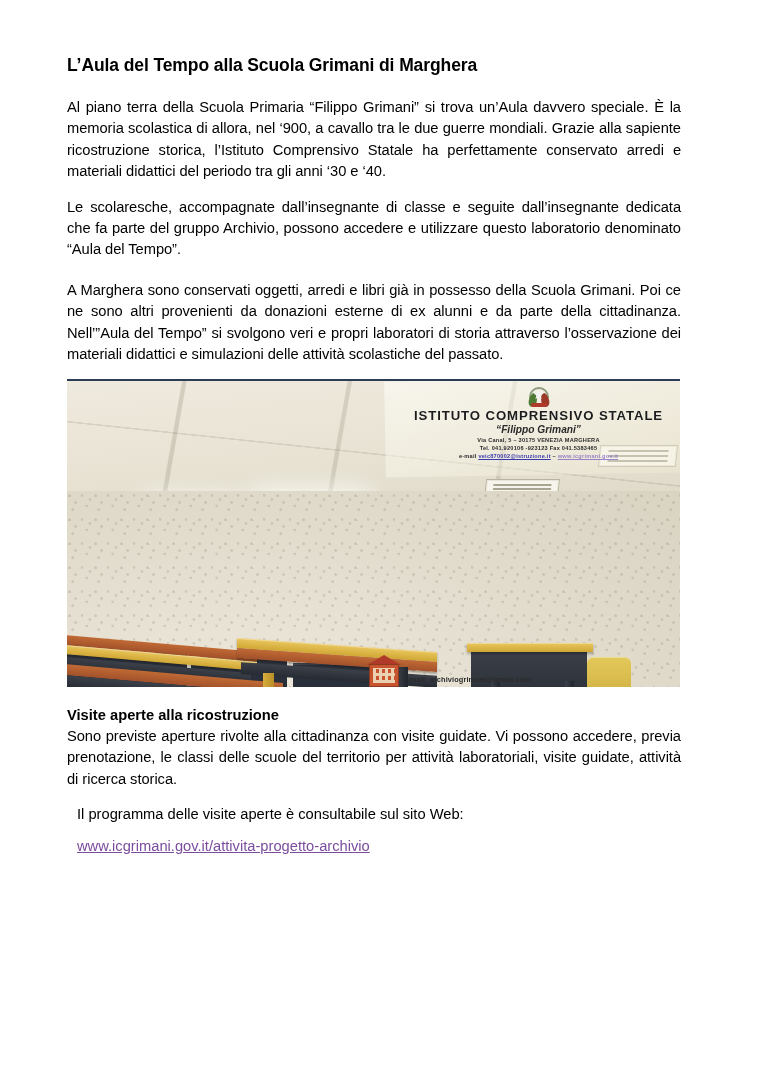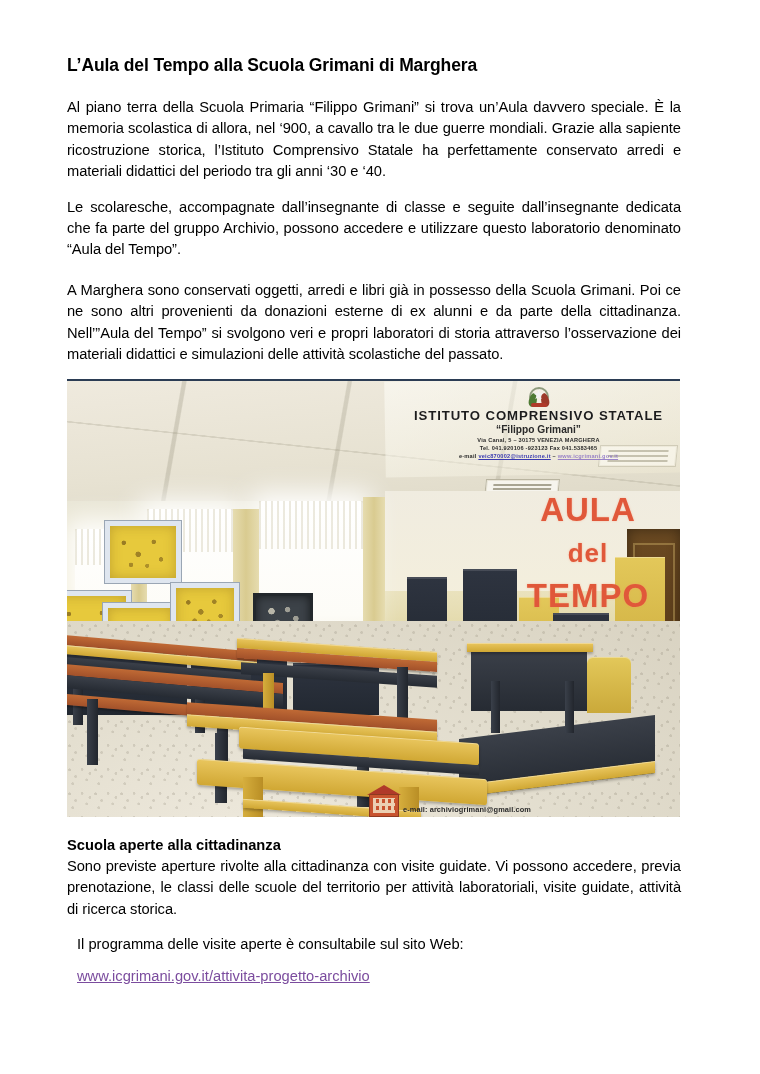--- a/index.html
+++ b/index.html
@@ -44,21 +44,21 @@
     -webkit-hyphens: none;
     hyphens: none;
   }
   p.body-par.last-before-img {
     margin-bottom: 19px;
   }
   
   .photo {
     position: relative;
     width: 613px;
-    height: 438px;
+    height: 308px;
     overflow: hidden;
     background: #d8d2bd;
     border-top: 2px solid #2b3c54;
     box-sizing: border-box;
   }
   .photo-inner {
     position: absolute;
     inset: 0;
   }
   
@@ -275,20 +275,21 @@
     font-weight: bold;
     letter-spacing: .9px;
     color: #1c1c1c;
     text-shadow: 0 0 1px rgba(255,255,255,.7);
   }
   .lh-line2 {
     font-size: 10.2px;
     font-weight: bold;
     margin-top: 1px;
     color: #2a2a2a;
+    font-style: italic;
   }
   .lh-small {
     font-size: 5.6px;
     font-weight: bold;
     letter-spacing: .25px;
     margin-top: 2px;
     color: #2a2a2a;
     line-height: 1.42;
   }
   .lh-small .mail-link { color: #3a3ab0; text-decoration: underline; }
@@ -490,36 +491,31 @@
           </div>
           <div class="lh-line1">ISTITUTO COMPRENSIVO STATALE</div>
           <div class="lh-line2">“Filippo Grimani”</div>
           <div class="lh-small">
             <div>Via Canal, 5 – 30175 VENEZIA MARGHERA</div>
             <div>Tel. 041.920106 -923123 Fax 041.5383465</div>
             <div><span>e-mail </span><span class="mail-link">veic870002@istruzione.it</span><span> – </span><span class="web-link">www.icgrimani.gov.it</span></div>
           </div>
         </div>
 
-        <div class="aula-overlay">
-          <div class="l1">AULA</div>
-          <div class="l2">del</div>
-          <div class="l3">TEMPO</div>
-        </div>
 
         <div class="caption-logo">
           <span class="roof"></span>
           <span class="body"></span>
         </div>
         <div class="img-caption">e-mail: archiviogrimani@gmail.com</div>
 
       </div>
     </div>
 
-    <div class="sub-head">Scuola aperte alla cittadinanza</div>
+    <div class="sub-head">Visite aperte alla ricostruzione</div>
     <p class="tail-par nogap">Sono previste aperture rivolte alla cittadinanza con visite guidate. Vi possono accedere, previa prenotazione, le classi delle scuole del territorio per attività laboratoriali, visite guidate, attività di ricerca storica.</p>
     <p class="link-par">Il programma delle visite aperte è consultabile sul sito Web:</p>
     <p class="link-par">
       <a class="weblink" href="#">www.icgrimani.gov.it/attivita-progetto-archivio</a>
     </p>
 
   </div>
 </div>
 
 </body></html>

